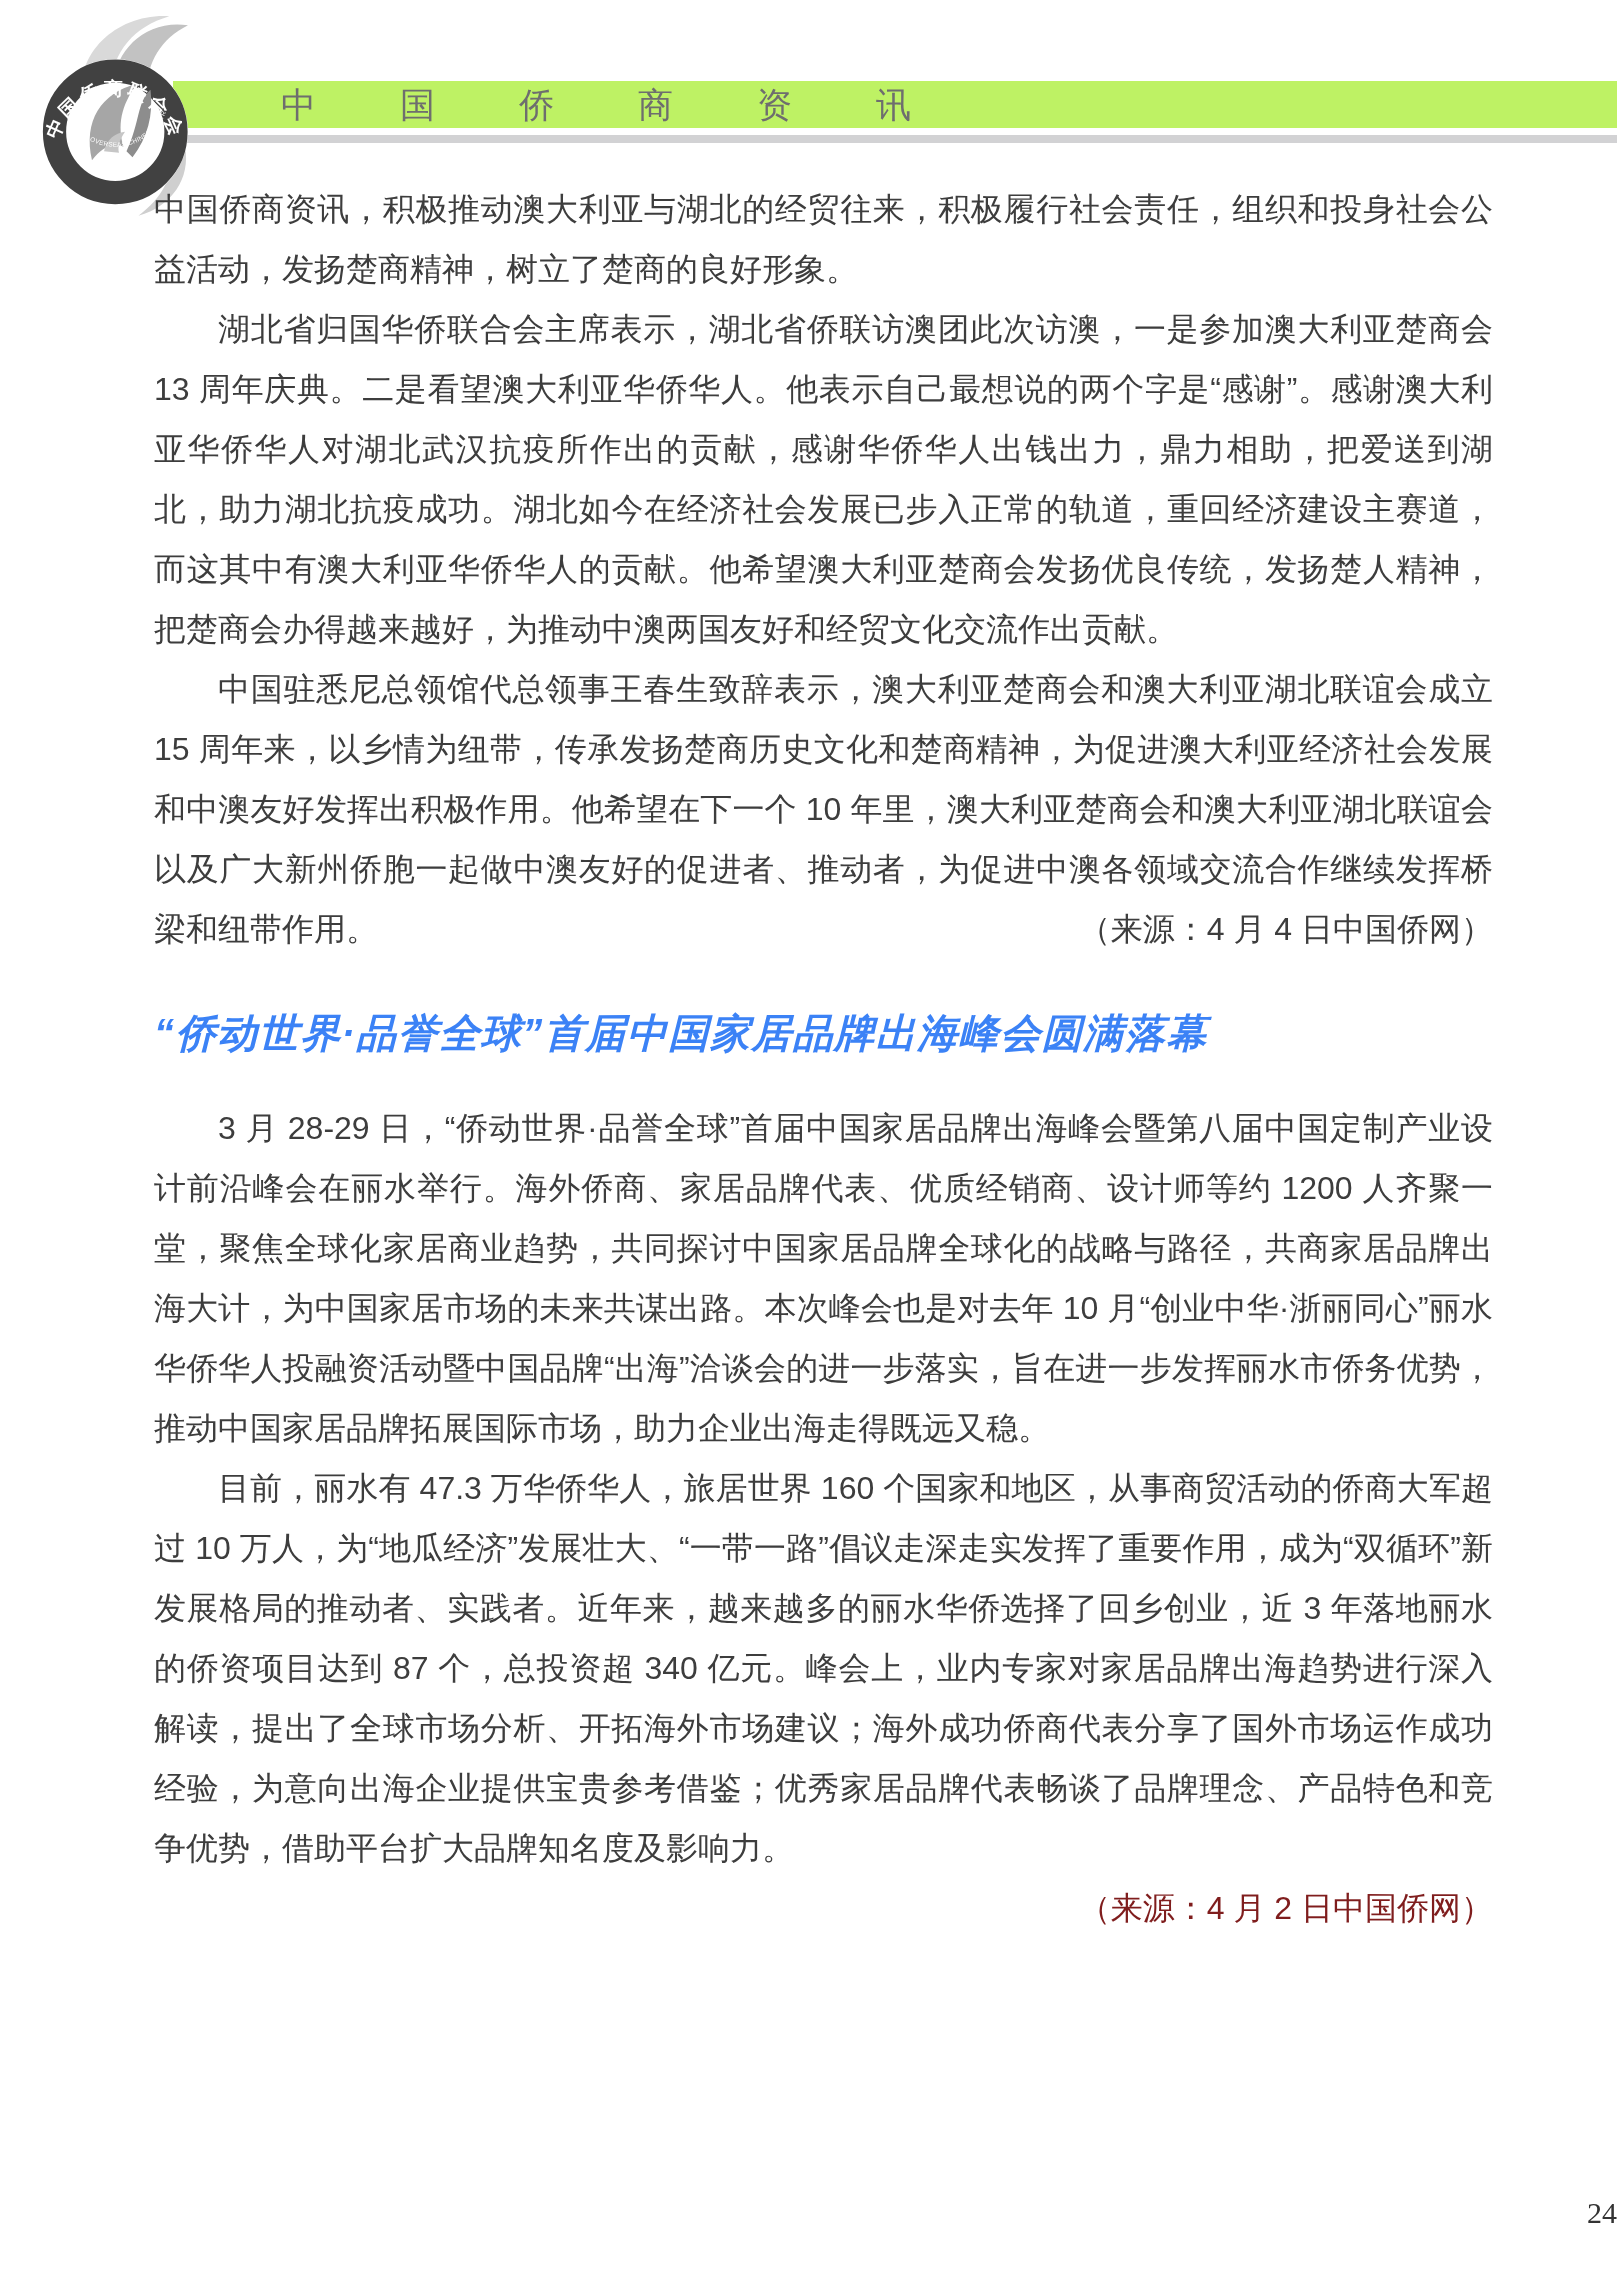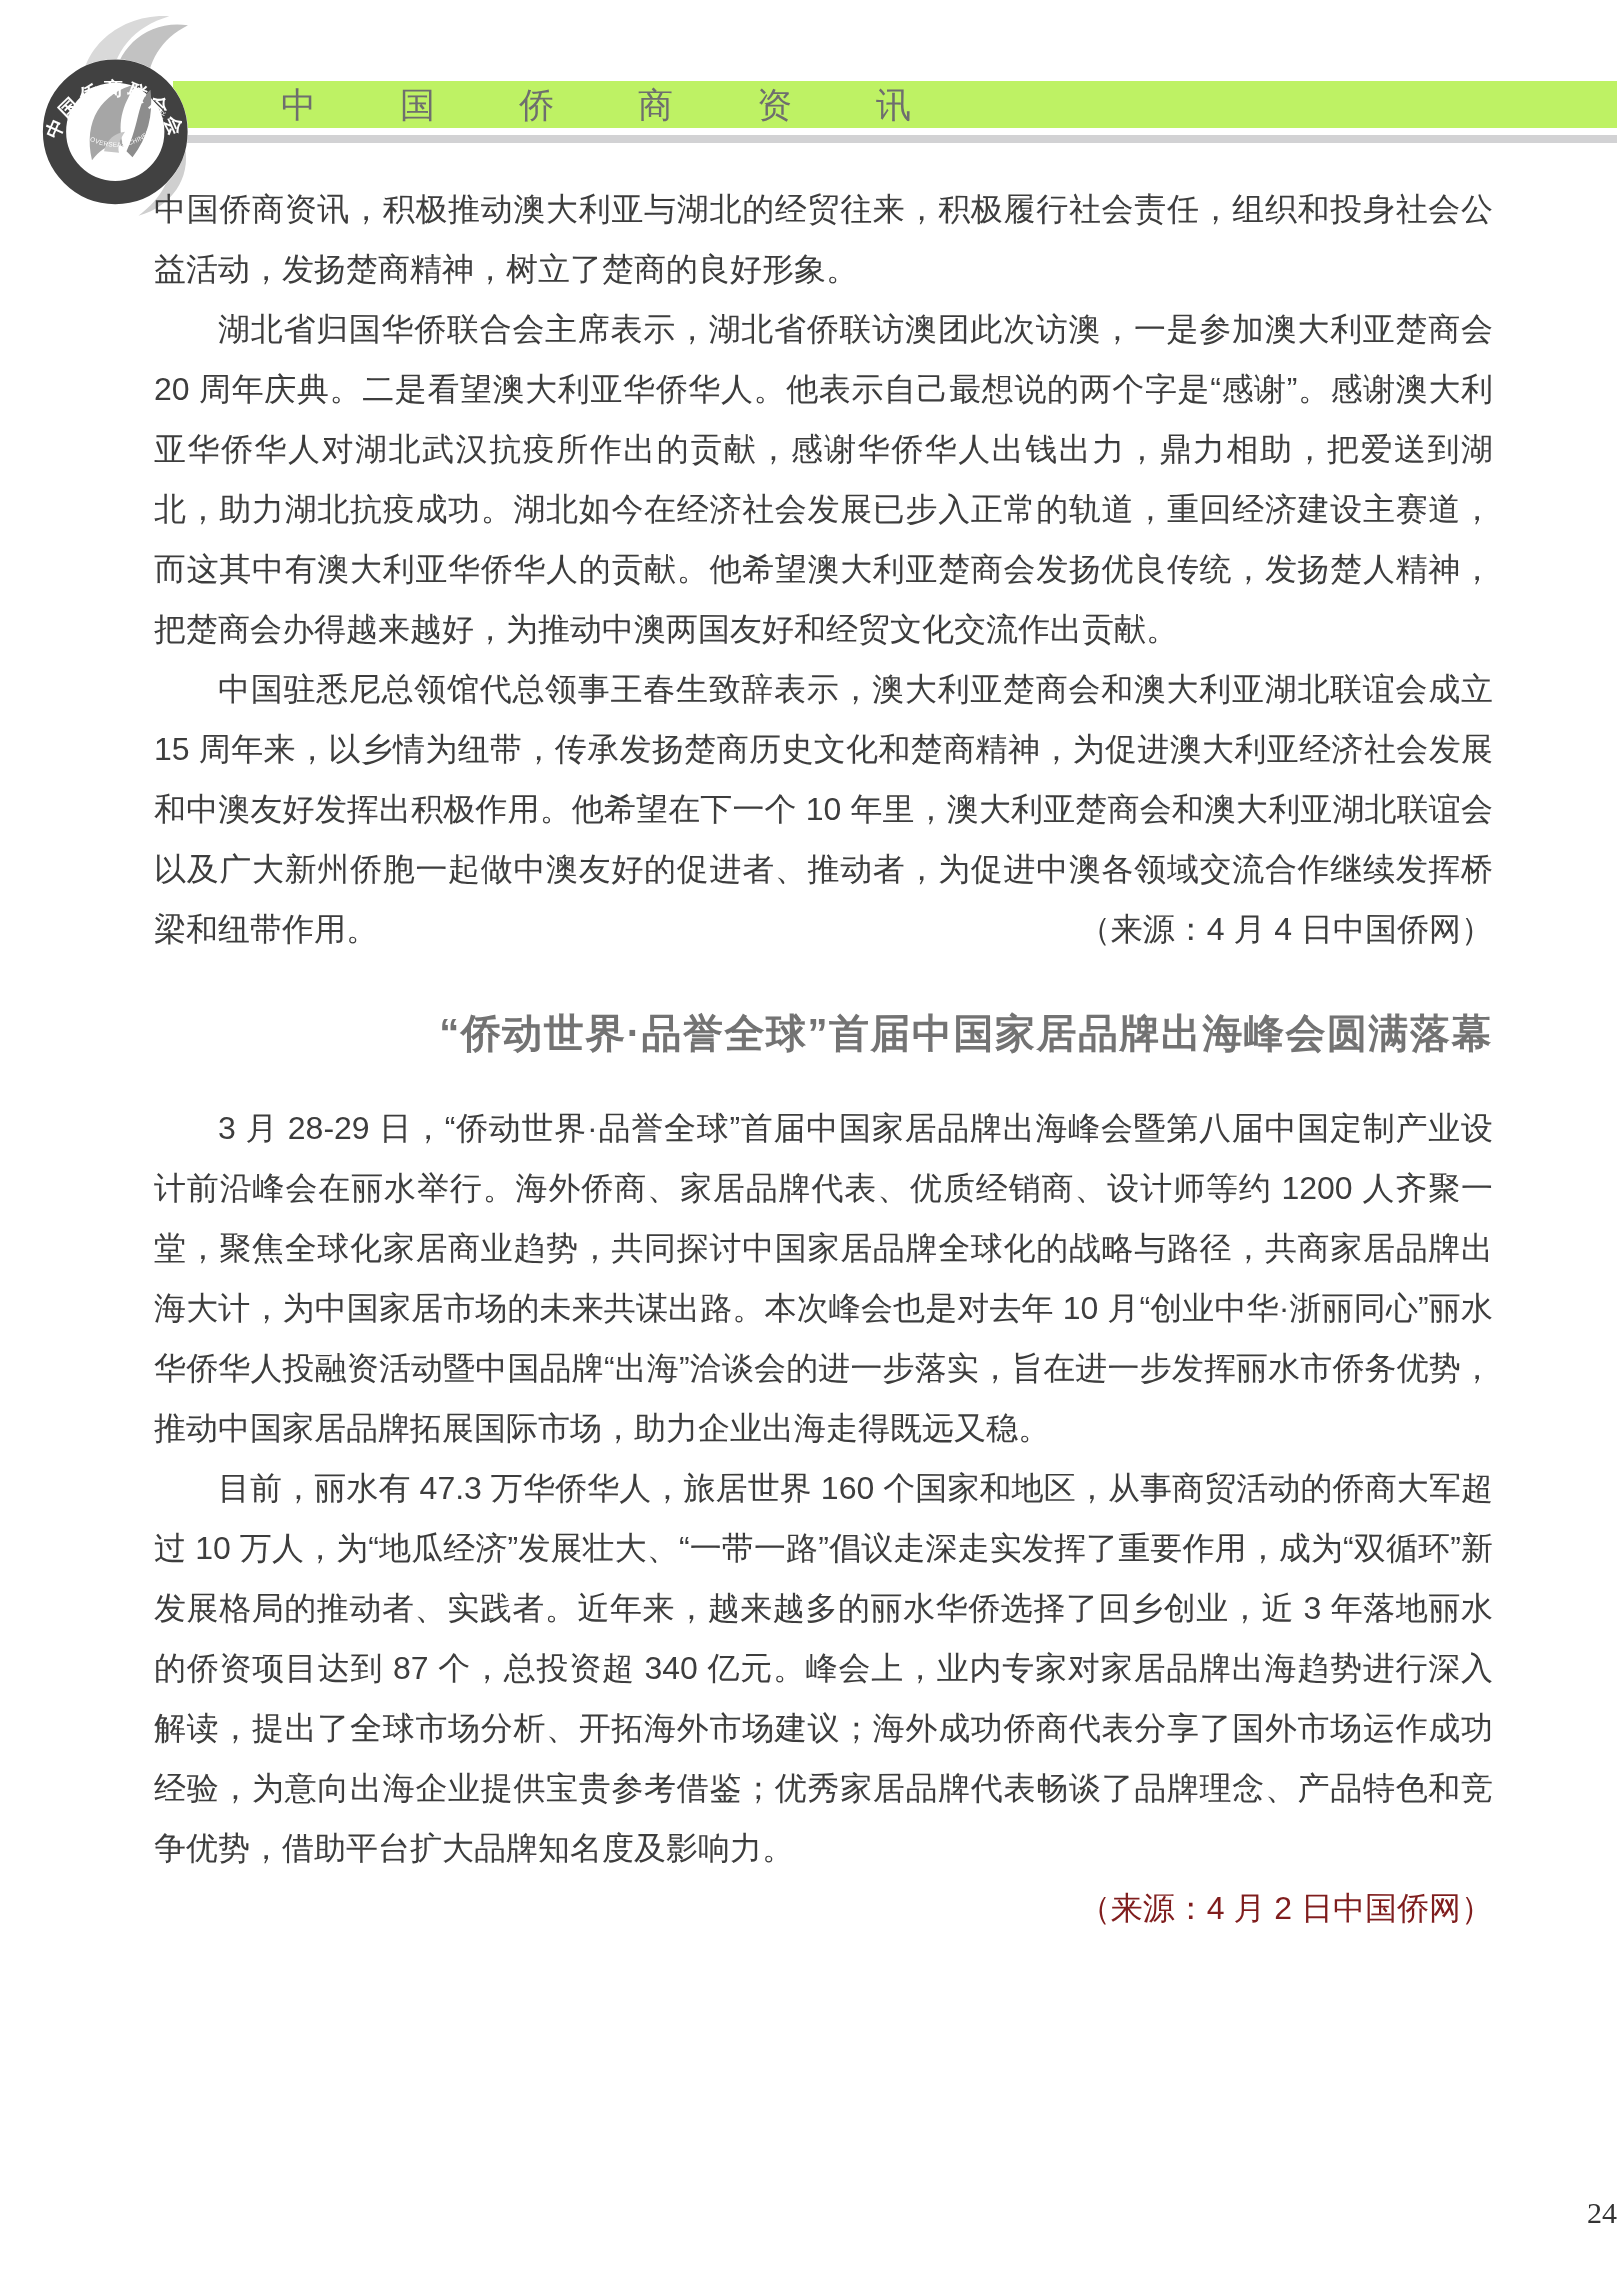--- a/index.html
+++ b/index.html
@@ -60,25 +60,26 @@
   .inline-source {
     position:absolute;
     right:0; bottom:0;
     line-height:60px;
     white-space:nowrap;
   }
   .article-title {
     margin:44px 0 35px 0;
     font-size:40px;
     font-weight:bold;
-    text-align:right;
+    text-align:left;
     text-indent:0;
     line-height:60px;
-    color:#737373;
+    color:#3b82f6;
     letter-spacing:1.5px;
+    font-style:italic;
   }
   .source-line {
     margin:0;
     font-size:32px;
     line-height:60px;
     text-align:right;
     color:#7f1d1d;
   }
 
   
@@ -124,21 +125,21 @@
     </text>
     <text font-size="8.5" fill="#ffffff" letter-spacing="0.5" font-family="Liberation Sans, sans-serif">
       <textPath href="#ringBottom" startOffset="50%" text-anchor="middle">CHINA FEDERATION OF OVERSEAS CHINESE ENTREPRENEURS</textPath>
     </text>
   </svg>
 
   <div class="content">
 
     <section>
       <p class="body-par no-indent">中国侨商资讯，积极推动澳大利亚与湖北的经贸往来，积极履行社会责任，组织和投身社会公益活动，发扬楚商精神，树立了楚商的良好形象。</p>
-      <p class="body-par">湖北省归国华侨联合会主席表示，湖北省侨联访澳团此次访澳，一是参加澳大利亚楚商会 20 周年庆典。二是看望澳大利亚华侨华人。他表示自己最想说的两个字是“感谢”。感谢澳大利亚华侨华人对湖北武汉抗疫所作出的贡献，感谢华侨华人出钱出力，鼎力相助，把爱送到湖北，助力湖北抗疫成功。湖北如今在经济社会发展已步入正常的轨道，重回经济建设主赛道，而这其中有澳大利亚华侨华人的贡献。他希望澳大利亚楚商会发扬优良传统，发扬楚人精神，把楚商会办得越来越好，为推动中澳两国友好和经贸文化交流作出贡献。</p>
+      <p class="body-par">湖北省归国华侨联合会主席表示，湖北省侨联访澳团此次访澳，一是参加澳大利亚楚商会 13 周年庆典。二是看望澳大利亚华侨华人。他表示自己最想说的两个字是“感谢”。感谢澳大利亚华侨华人对湖北武汉抗疫所作出的贡献，感谢华侨华人出钱出力，鼎力相助，把爱送到湖北，助力湖北抗疫成功。湖北如今在经济社会发展已步入正常的轨道，重回经济建设主赛道，而这其中有澳大利亚华侨华人的贡献。他希望澳大利亚楚商会发扬优良传统，发扬楚人精神，把楚商会办得越来越好，为推动中澳两国友好和经贸文化交流作出贡献。</p>
       <p class="body-par par-with-source">
         <span>中国驻悉尼总领馆代总领事王春生致辞表示，澳大利亚楚商会和澳大利亚湖北联谊会成立 15 周年来，以乡情为纽带，传承发扬楚商历史文化和楚商精神，为促进澳大利亚经济社会发展和中澳友好发挥出积极作用。他希望在下一个 10 年里，澳大利亚楚商会和澳大利亚湖北联谊会以及广大新州侨胞一起做中澳友好的促进者、推动者，为促进中澳各领域交流合作继续发挥桥梁和纽带作用。</span>
         <span class="inline-source">（来源：4 月 4 日中国侨网）</span>
       </p>
     </section>
 
     <section>
       <h2 class="article-title">“侨动世界·品誉全球”首届中国家居品牌出海峰会圆满落幕</h2>
       <p class="body-par">3 月 28-29 日，“侨动世界·品誉全球”首届中国家居品牌出海峰会暨第八届中国定制产业设计前沿峰会在丽水举行。海外侨商、家居品牌代表、优质经销商、设计师等约 1200 人齐聚一堂，聚焦全球化家居商业趋势，共同探讨中国家居品牌全球化的战略与路径，共商家居品牌出海大计，为中国家居市场的未来共谋出路。本次峰会也是对去年 10 月“创业中华·浙丽同心”丽水华侨华人投融资活动暨中国品牌“出海”洽谈会的进一步落实，旨在进一步发挥丽水市侨务优势，推动中国家居品牌拓展国际市场，助力企业出海走得既远又稳。</p>
       <p class="body-par">目前，丽水有 47.3 万华侨华人，旅居世界 160 个国家和地区，从事商贸活动的侨商大军超过 10 万人，为“地瓜经济”发展壮大、“一带一路”倡议走深走实发挥了重要作用，成为“双循环”新发展格局的推动者、实践者。近年来，越来越多的丽水华侨选择了回乡创业，近 3 年落地丽水的侨资项目达到 87 个，总投资超 340 亿元。峰会上，业内专家对家居品牌出海趋势进行深入解读，提出了全球市场分析、开拓海外市场建议；海外成功侨商代表分享了国外市场运作成功经验，为意向出海企业提供宝贵参考借鉴；优秀家居品牌代表畅谈了品牌理念、产品特色和竞争优势，借助平台扩大品牌知名度及影响力。</p>

